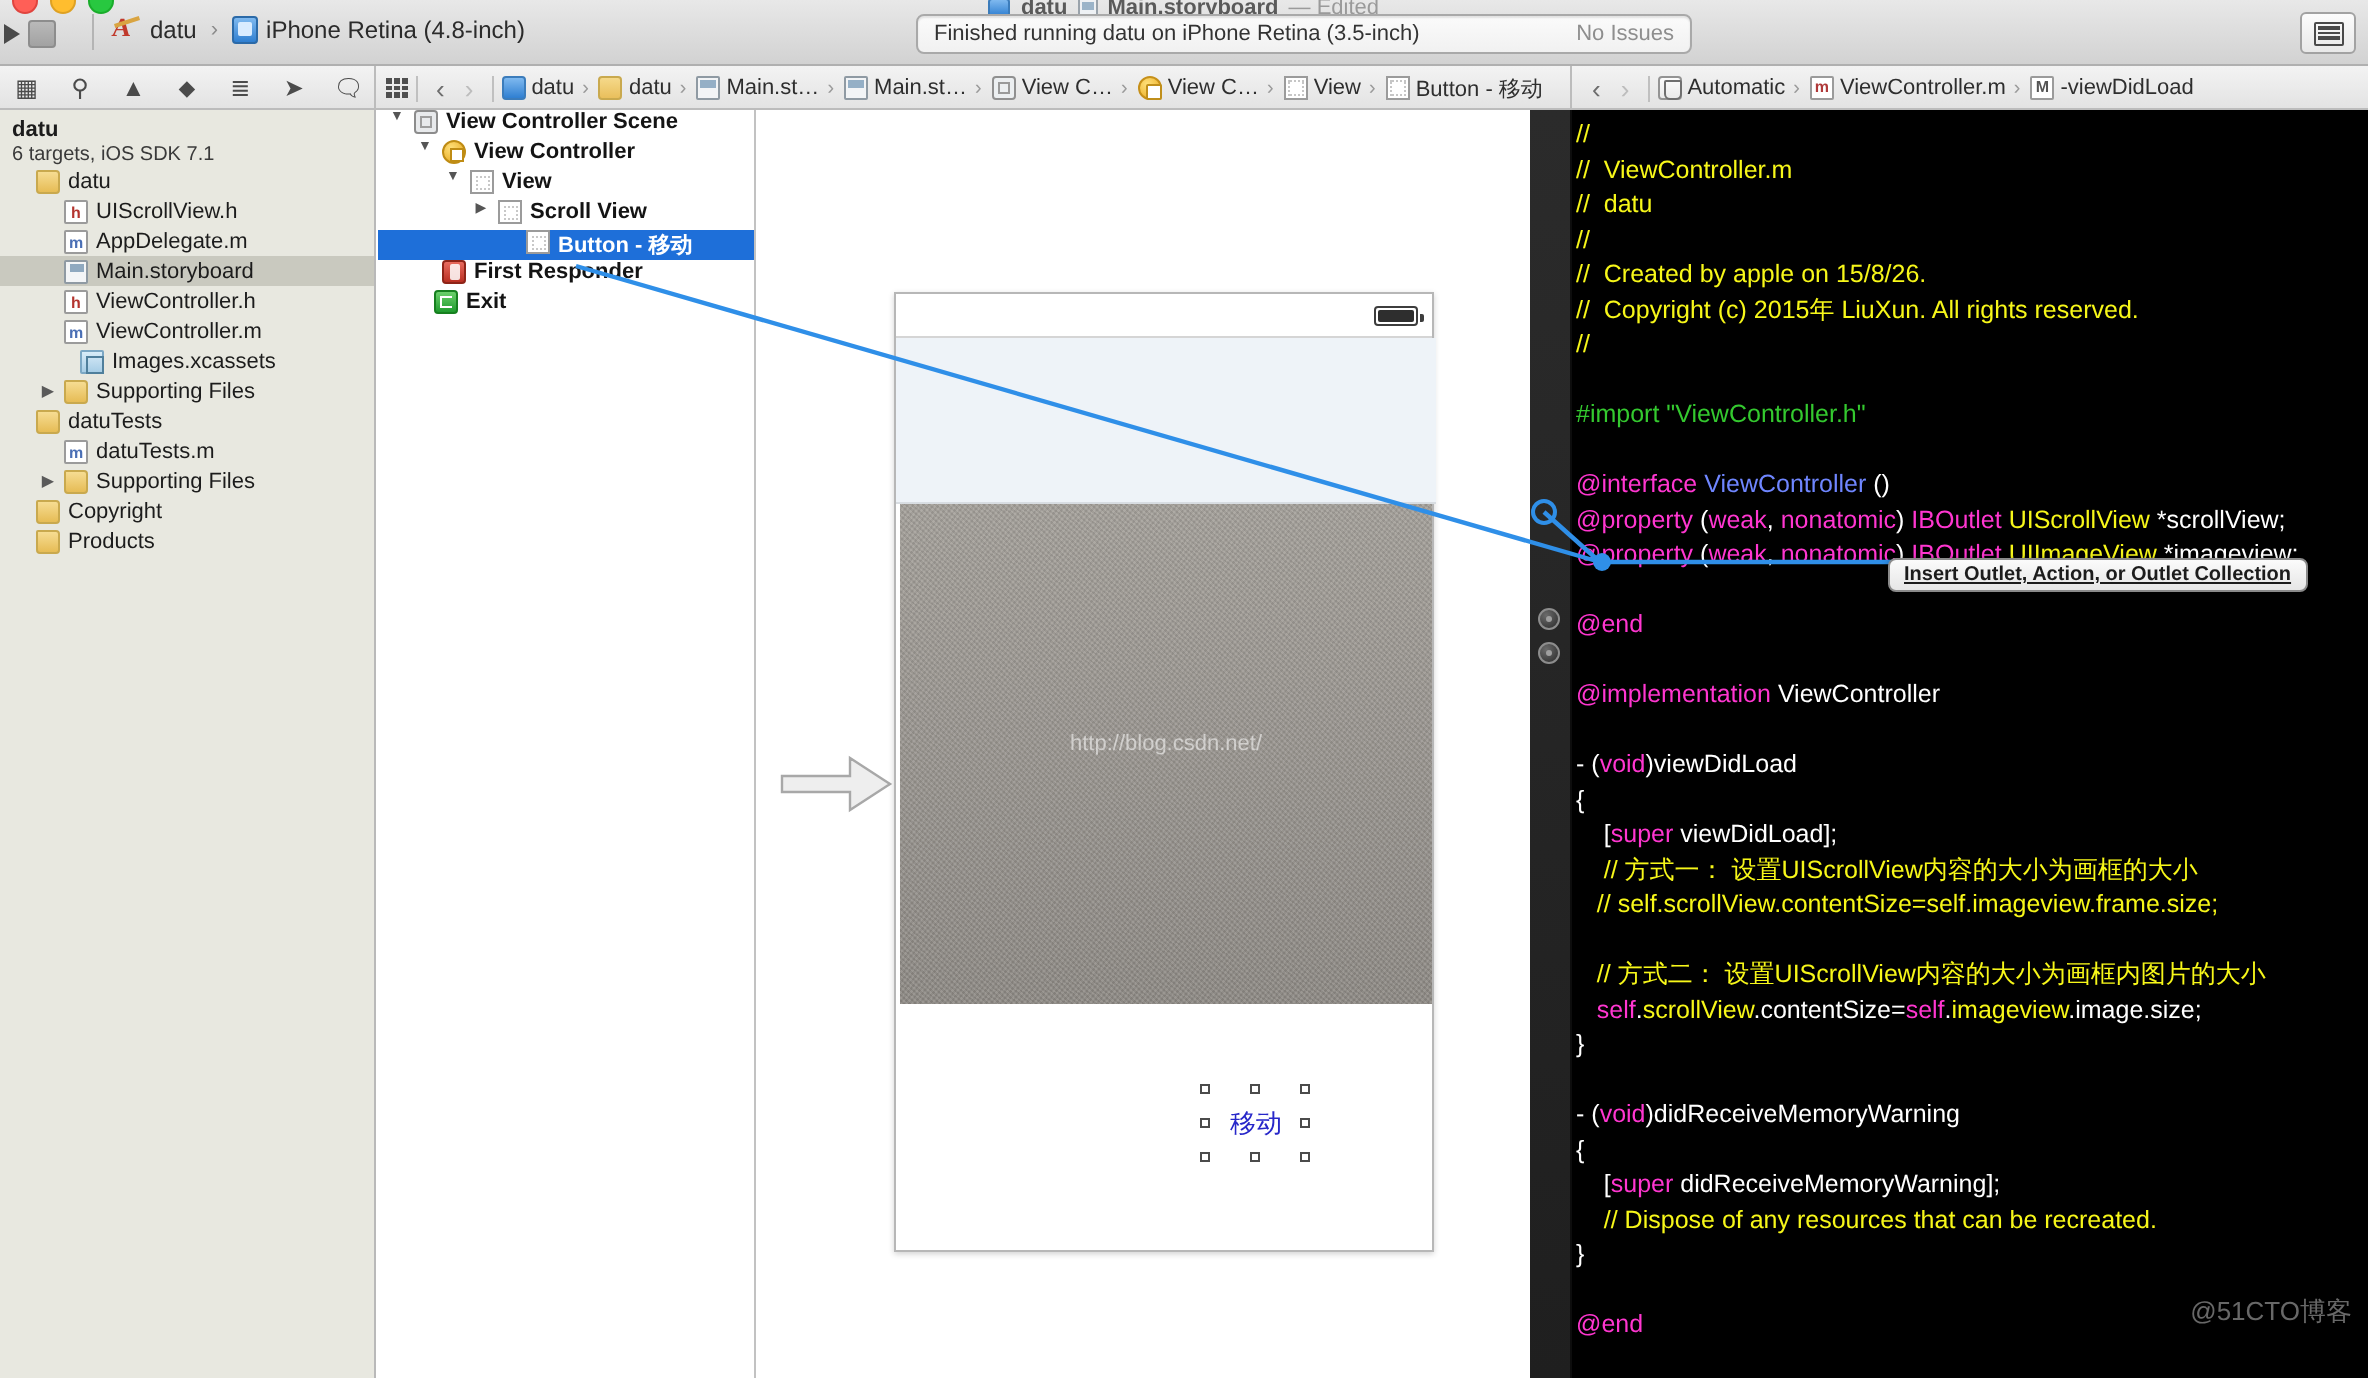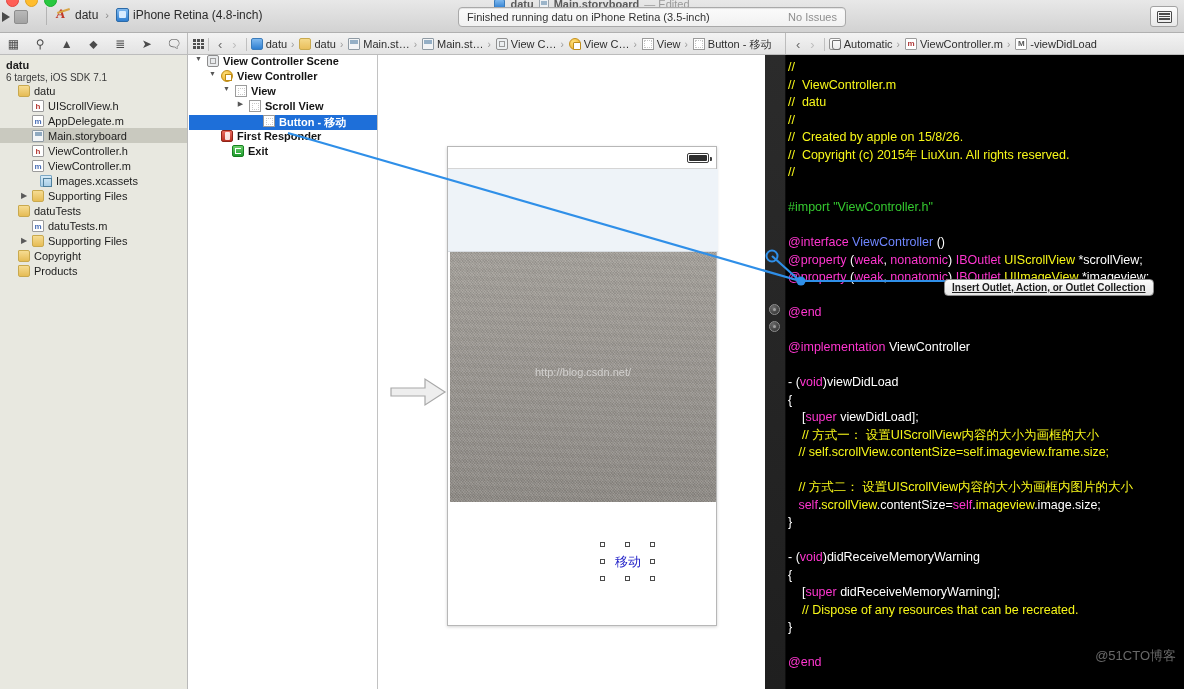--- a/index.html
+++ b/index.html
@@ -491,21 +491,21 @@
         <div class="orow sel" style="padding-left: 61px;">
           <span class="disc"></span>
           <span class="oic view"></span>
           <span class="lbl">Button - 移动</span>
         </div>
         <div class="orow" style="padding-left: 19px;">
           <span class="disc"></span>
           <span class="oic fr"></span>
           <span class="lbl">First Responder</span>
         </div>
-        <div class="orow" style="padding-left: 30px;">
+        <div class="orow" style="padding-left: 15px;">
           <span class="disc"></span>
           <span class="oic exit"></span>
           <span class="lbl">Exit</span>
         </div>
       </div>
   </div>
 
   <div class="canvas">
 
     <svg class="drag-arrow" viewBox="0 0 60 42">

